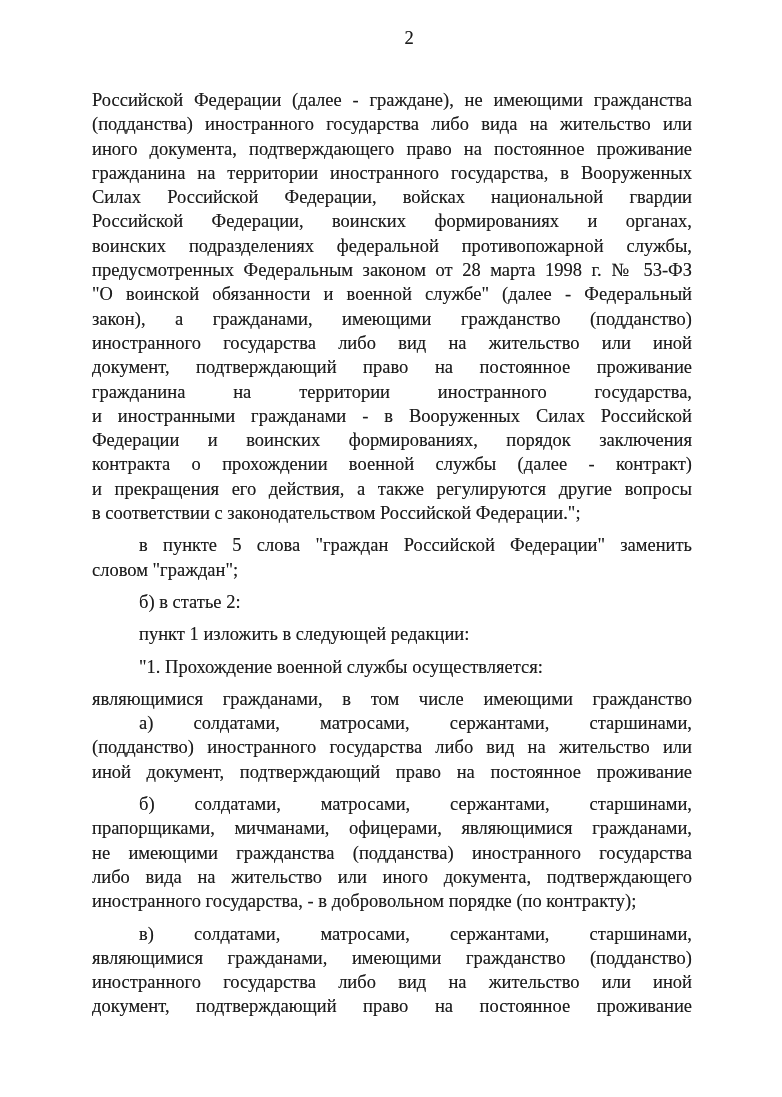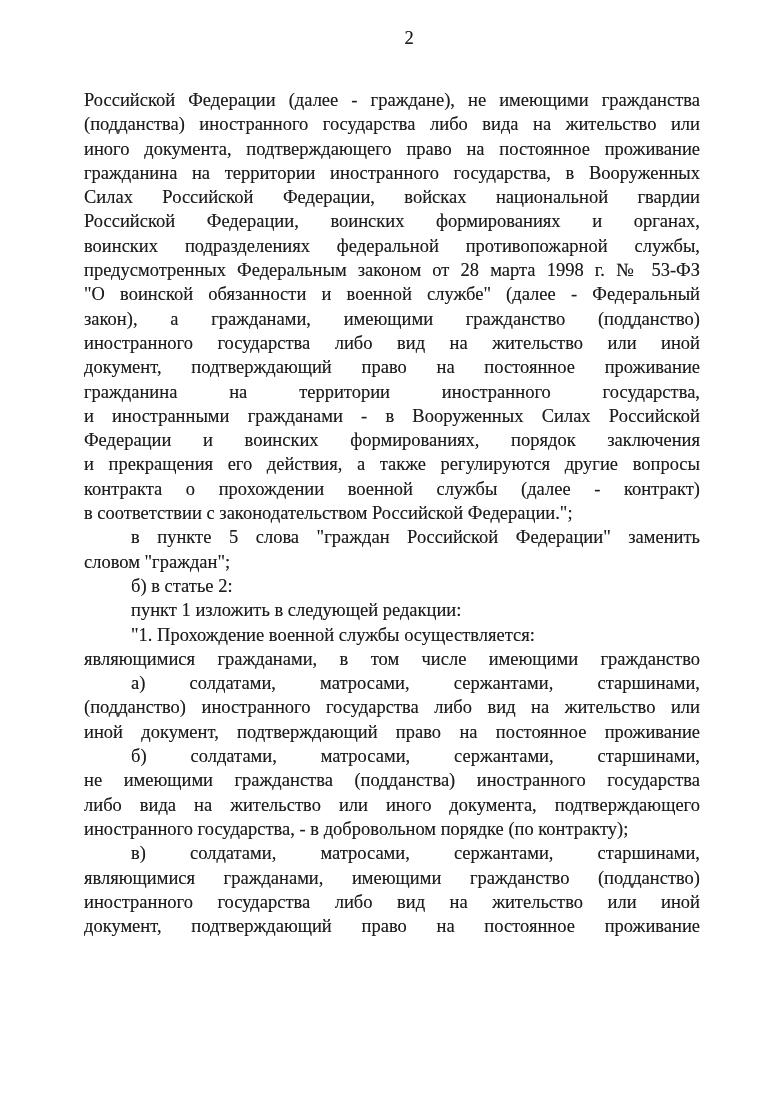--- a/index.html
+++ b/index.html
@@ -24,21 +24,21 @@
     font-size: 18.5px;
     line-height: 24px;
     padding-left: 36px; 
     padding-right: 0;
   }
   .text-block {
     margin: 38px 82px 0 84px;
     font-size: 18.5px;
     line-height: 24.3px;
   }
-  .paragraph { margin: 0; }
+  .paragraph { margin: 8px; }
   .line {
     text-align: justify;
     text-align-last: justify;
     white-space: normal;
   }
   .line.indent { padding-left: 47px; }
   .line.last { text-align-last: left; }
 </style>
 </head>
 <body>
@@ -55,22 +55,22 @@
         <div class="line">Российской Федерации, воинских формированиях и органах,</div>
         <div class="line">воинских подразделениях федеральной противопожарной службы,</div>
         <div class="line">предусмотренных Федеральным законом от 28 марта 1998 г. № 53-ФЗ</div>
         <div class="line">"О воинской обязанности и военной службе" (далее - Федеральный</div>
         <div class="line">закон), а гражданами, имеющими гражданство (подданство)</div>
         <div class="line">иностранного государства либо вид на жительство или иной</div>
         <div class="line">документ, подтверждающий право на постоянное проживание</div>
         <div class="line">гражданина на территории иностранного государства,</div>
         <div class="line">и иностранными гражданами - в Вооруженных Силах Российской</div>
         <div class="line">Федерации и воинских формированиях, порядок заключения</div>
+        <div class="line">контракта о прохождении военной службы (далее - контракт)</div>
         <div class="line">и прекращения его действия, а также регулируются другие вопросы</div>
-        <div class="line">контракта о прохождении военной службы (далее - контракт)</div>
         <div class="line last">в соответствии с законодательством Российской Федерации.";</div>
       </div>
       <div class="paragraph">
         <div class="line indent">в пункте 5 слова "граждан Российской Федерации" заменить</div>
         <div class="line last">словом "граждан";</div>
       </div>
       <div class="paragraph">
         <div class="line indent last">б) в статье 2:</div>
       </div>
       <div class="paragraph">
@@ -80,20 +80,21 @@
         <div class="line indent last">"1. Прохождение военной службы осуществляется:</div>
       </div>
       <div class="paragraph">
         <div class="line">являющимися гражданами, в том числе имеющими гражданство</div>
         <div class="line indent">а)&nbsp;солдатами, матросами, сержантами, старшинами,</div>
         <div class="line">(подданство) иностранного государства либо вид на жительство или</div>
         <div class="line">иной документ, подтверждающий право на постоянное проживание</div>
       </div>
       <div class="paragraph">
         <div class="line indent">б)&nbsp;солдатами, матросами, сержантами, старшинами,</div>
+        <div class="line">прапорщиками, мичманами, офицерами, являющимися гражданами,</div>
         <div class="line">не имеющими гражданства (подданства) иностранного государства</div>
         <div class="line">либо вида на жительство или иного документа, подтверждающего</div>
         <div class="line last">иностранного государства, - в добровольном порядке (по контракту);</div>
       </div>
       <div class="paragraph">
         <div class="line indent">в)&nbsp;солдатами, матросами, сержантами, старшинами,</div>
         <div class="line">являющимися гражданами, имеющими гражданство (подданство)</div>
         <div class="line">иностранного государства либо вид на жительство или иной</div>
         <div class="line">документ, подтверждающий право на постоянное проживание</div>
       </div>

